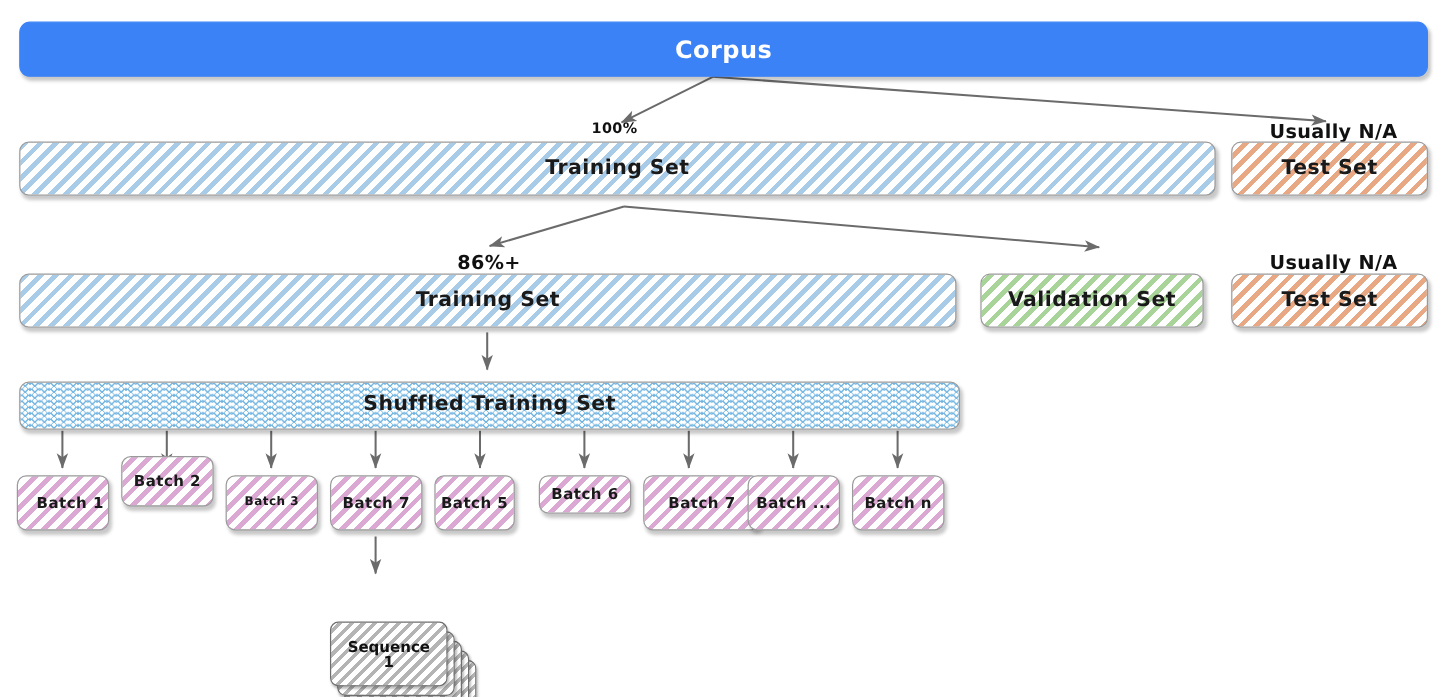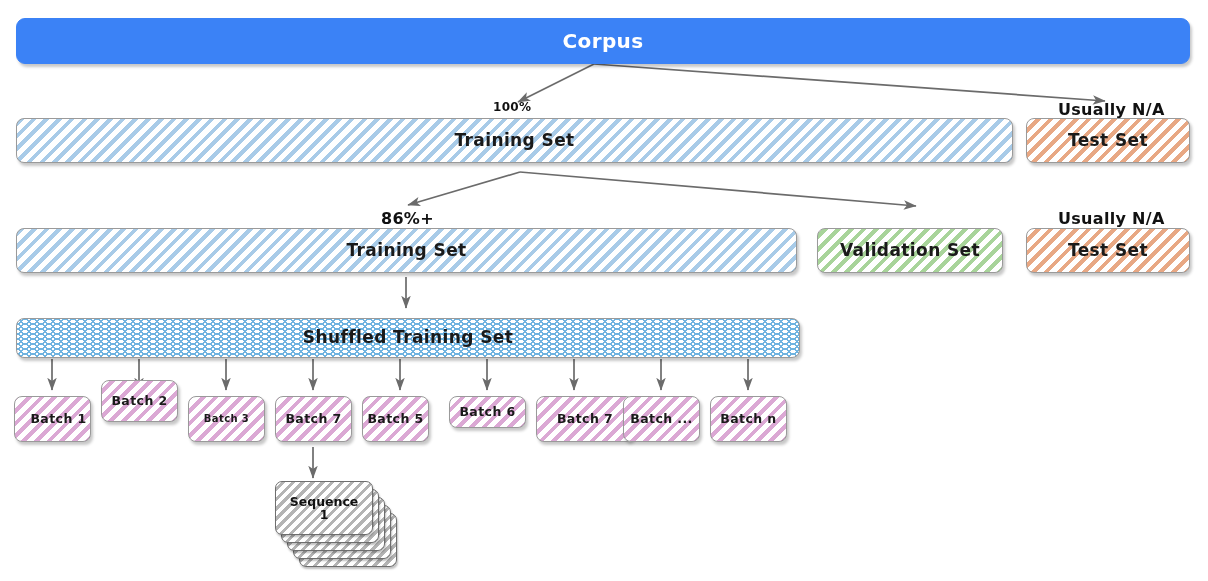--- a/index.html
+++ b/index.html
@@ -109,20 +109,21 @@
     letter-spacing: 0.3px;
   }
 
   
   .seq-card {
     position: absolute;
     box-sizing: border-box;
     border: 1px solid #6e6e6e;
     border-radius: 7px;
     box-shadow: 1px 2px 2px rgba(0,0,0,0.25);
+    margin-top: 37px;
   }
   .seq-card .label {
     position: relative;
     z-index: 2;
     font-weight: bold;
     color: #111111;
     text-align: center;
     line-height: 1.05;
     white-space: pre-line;
   }

